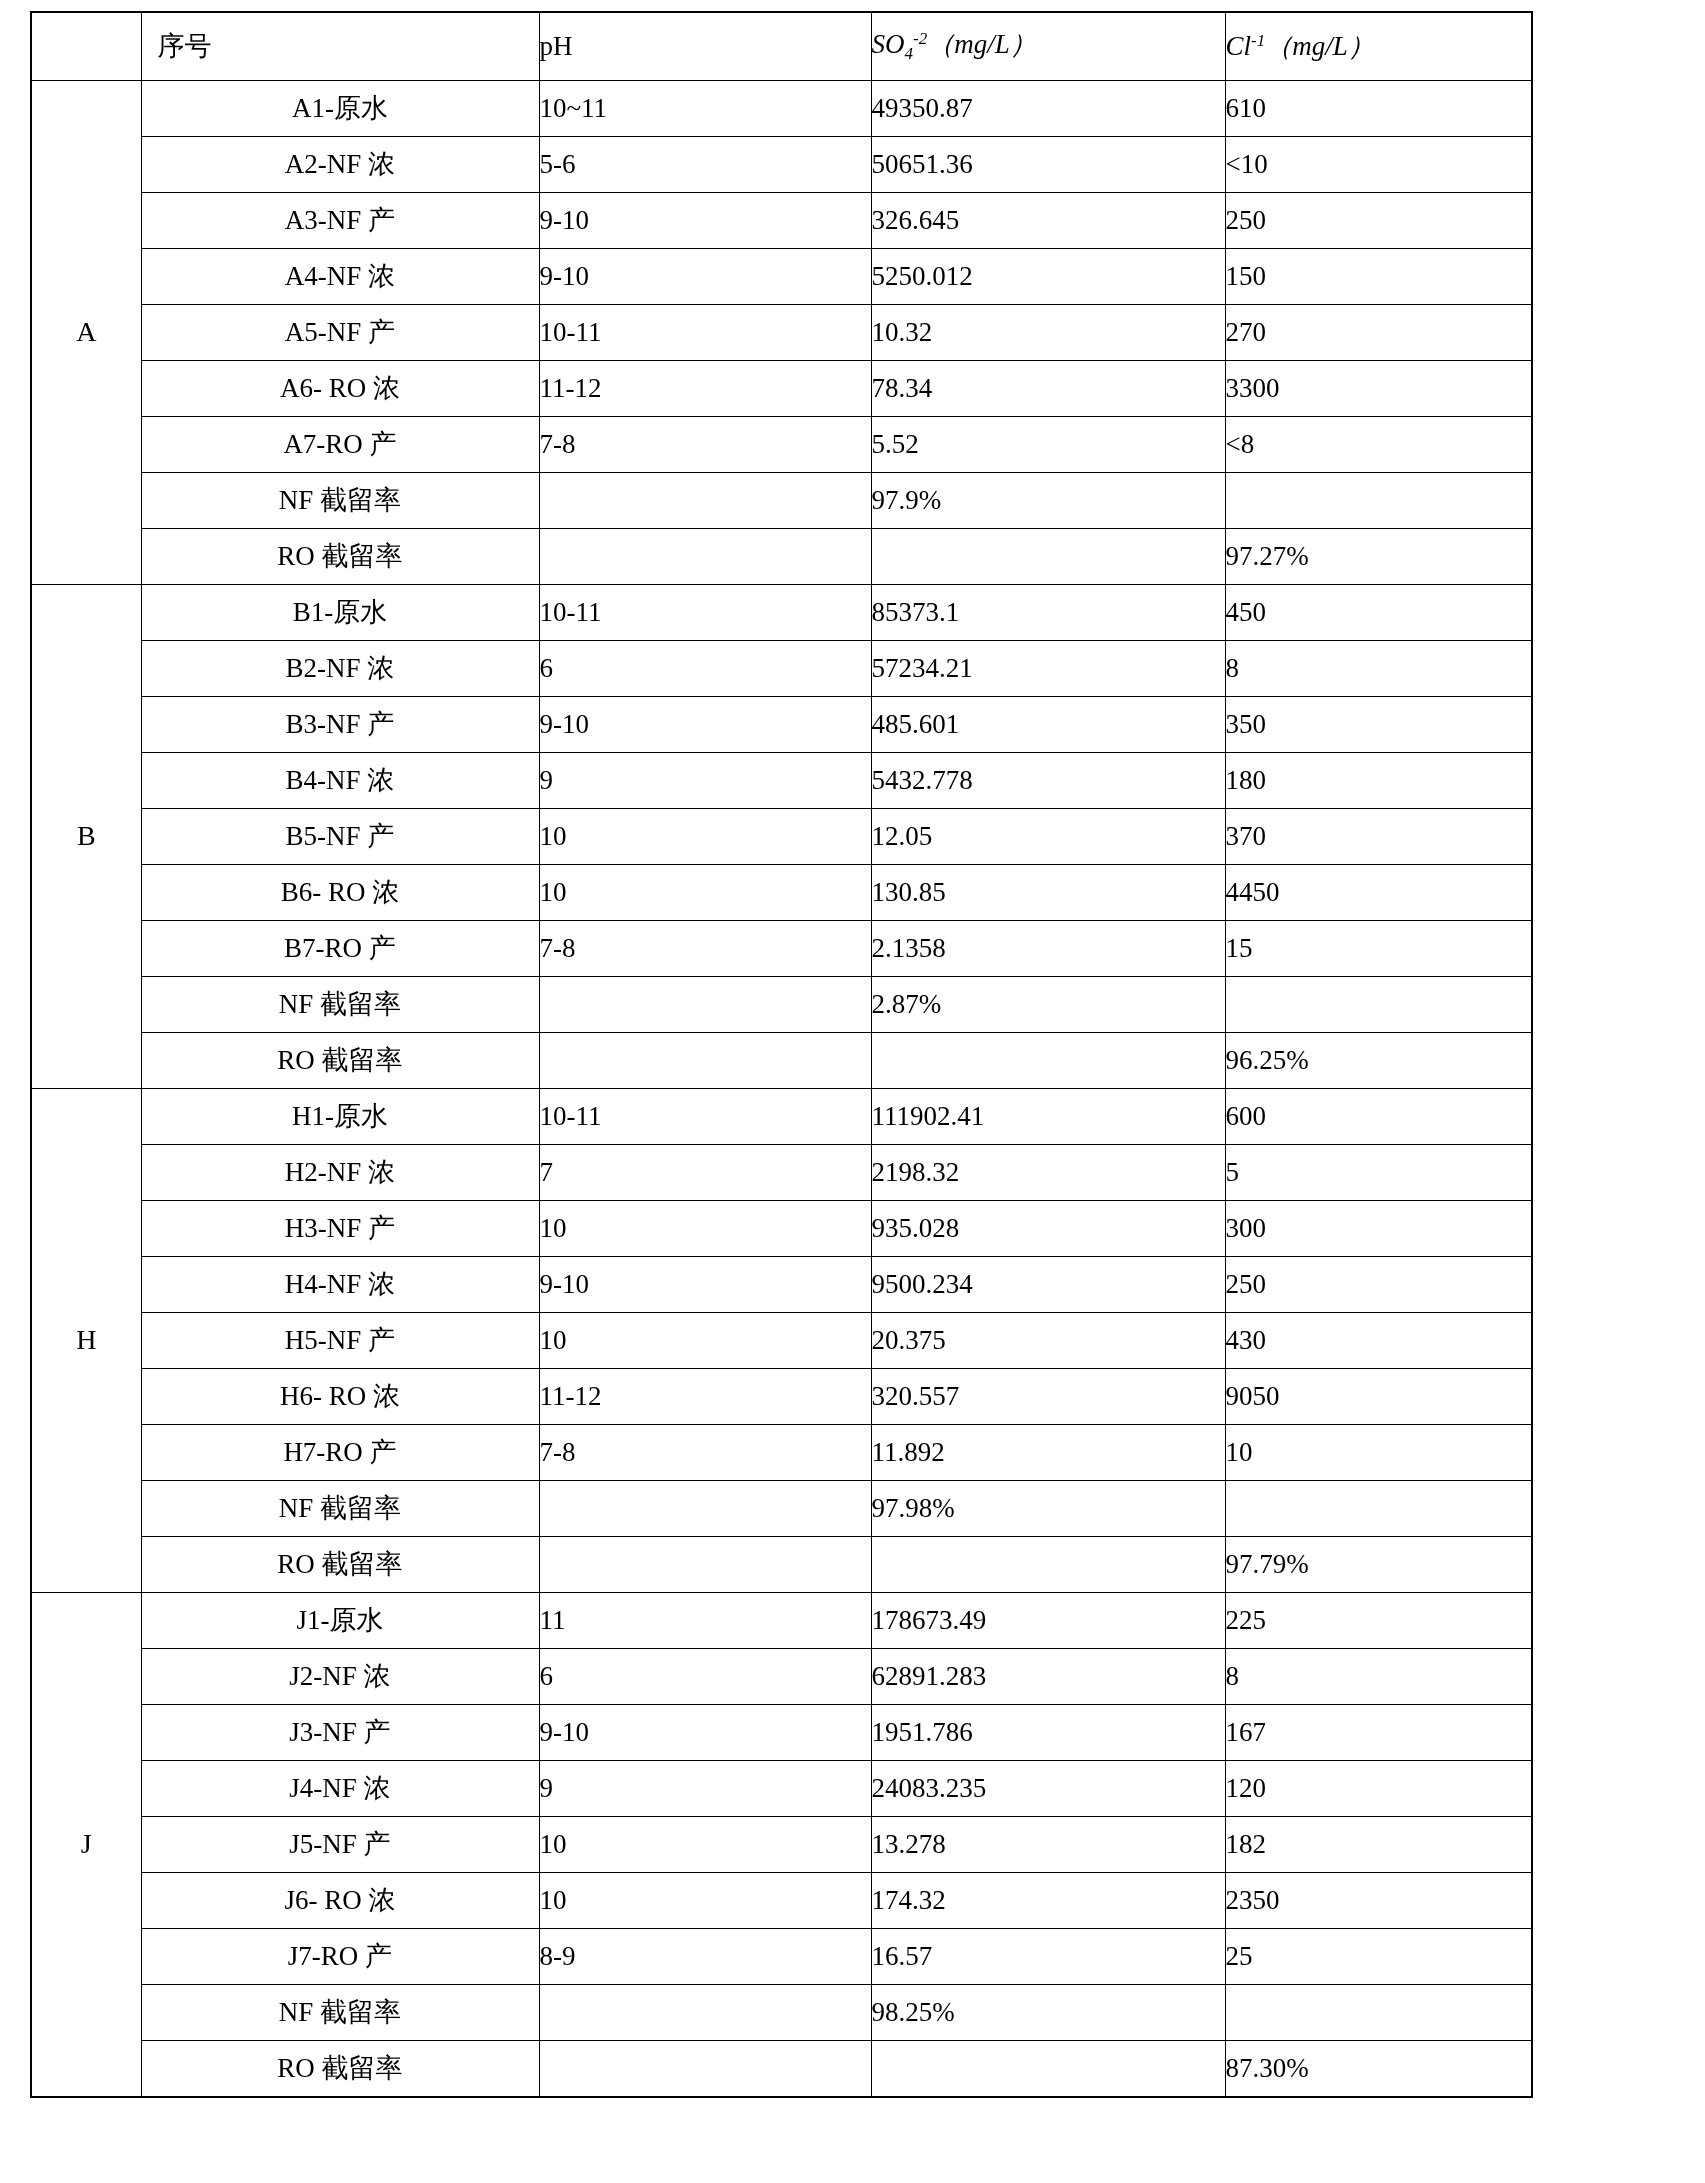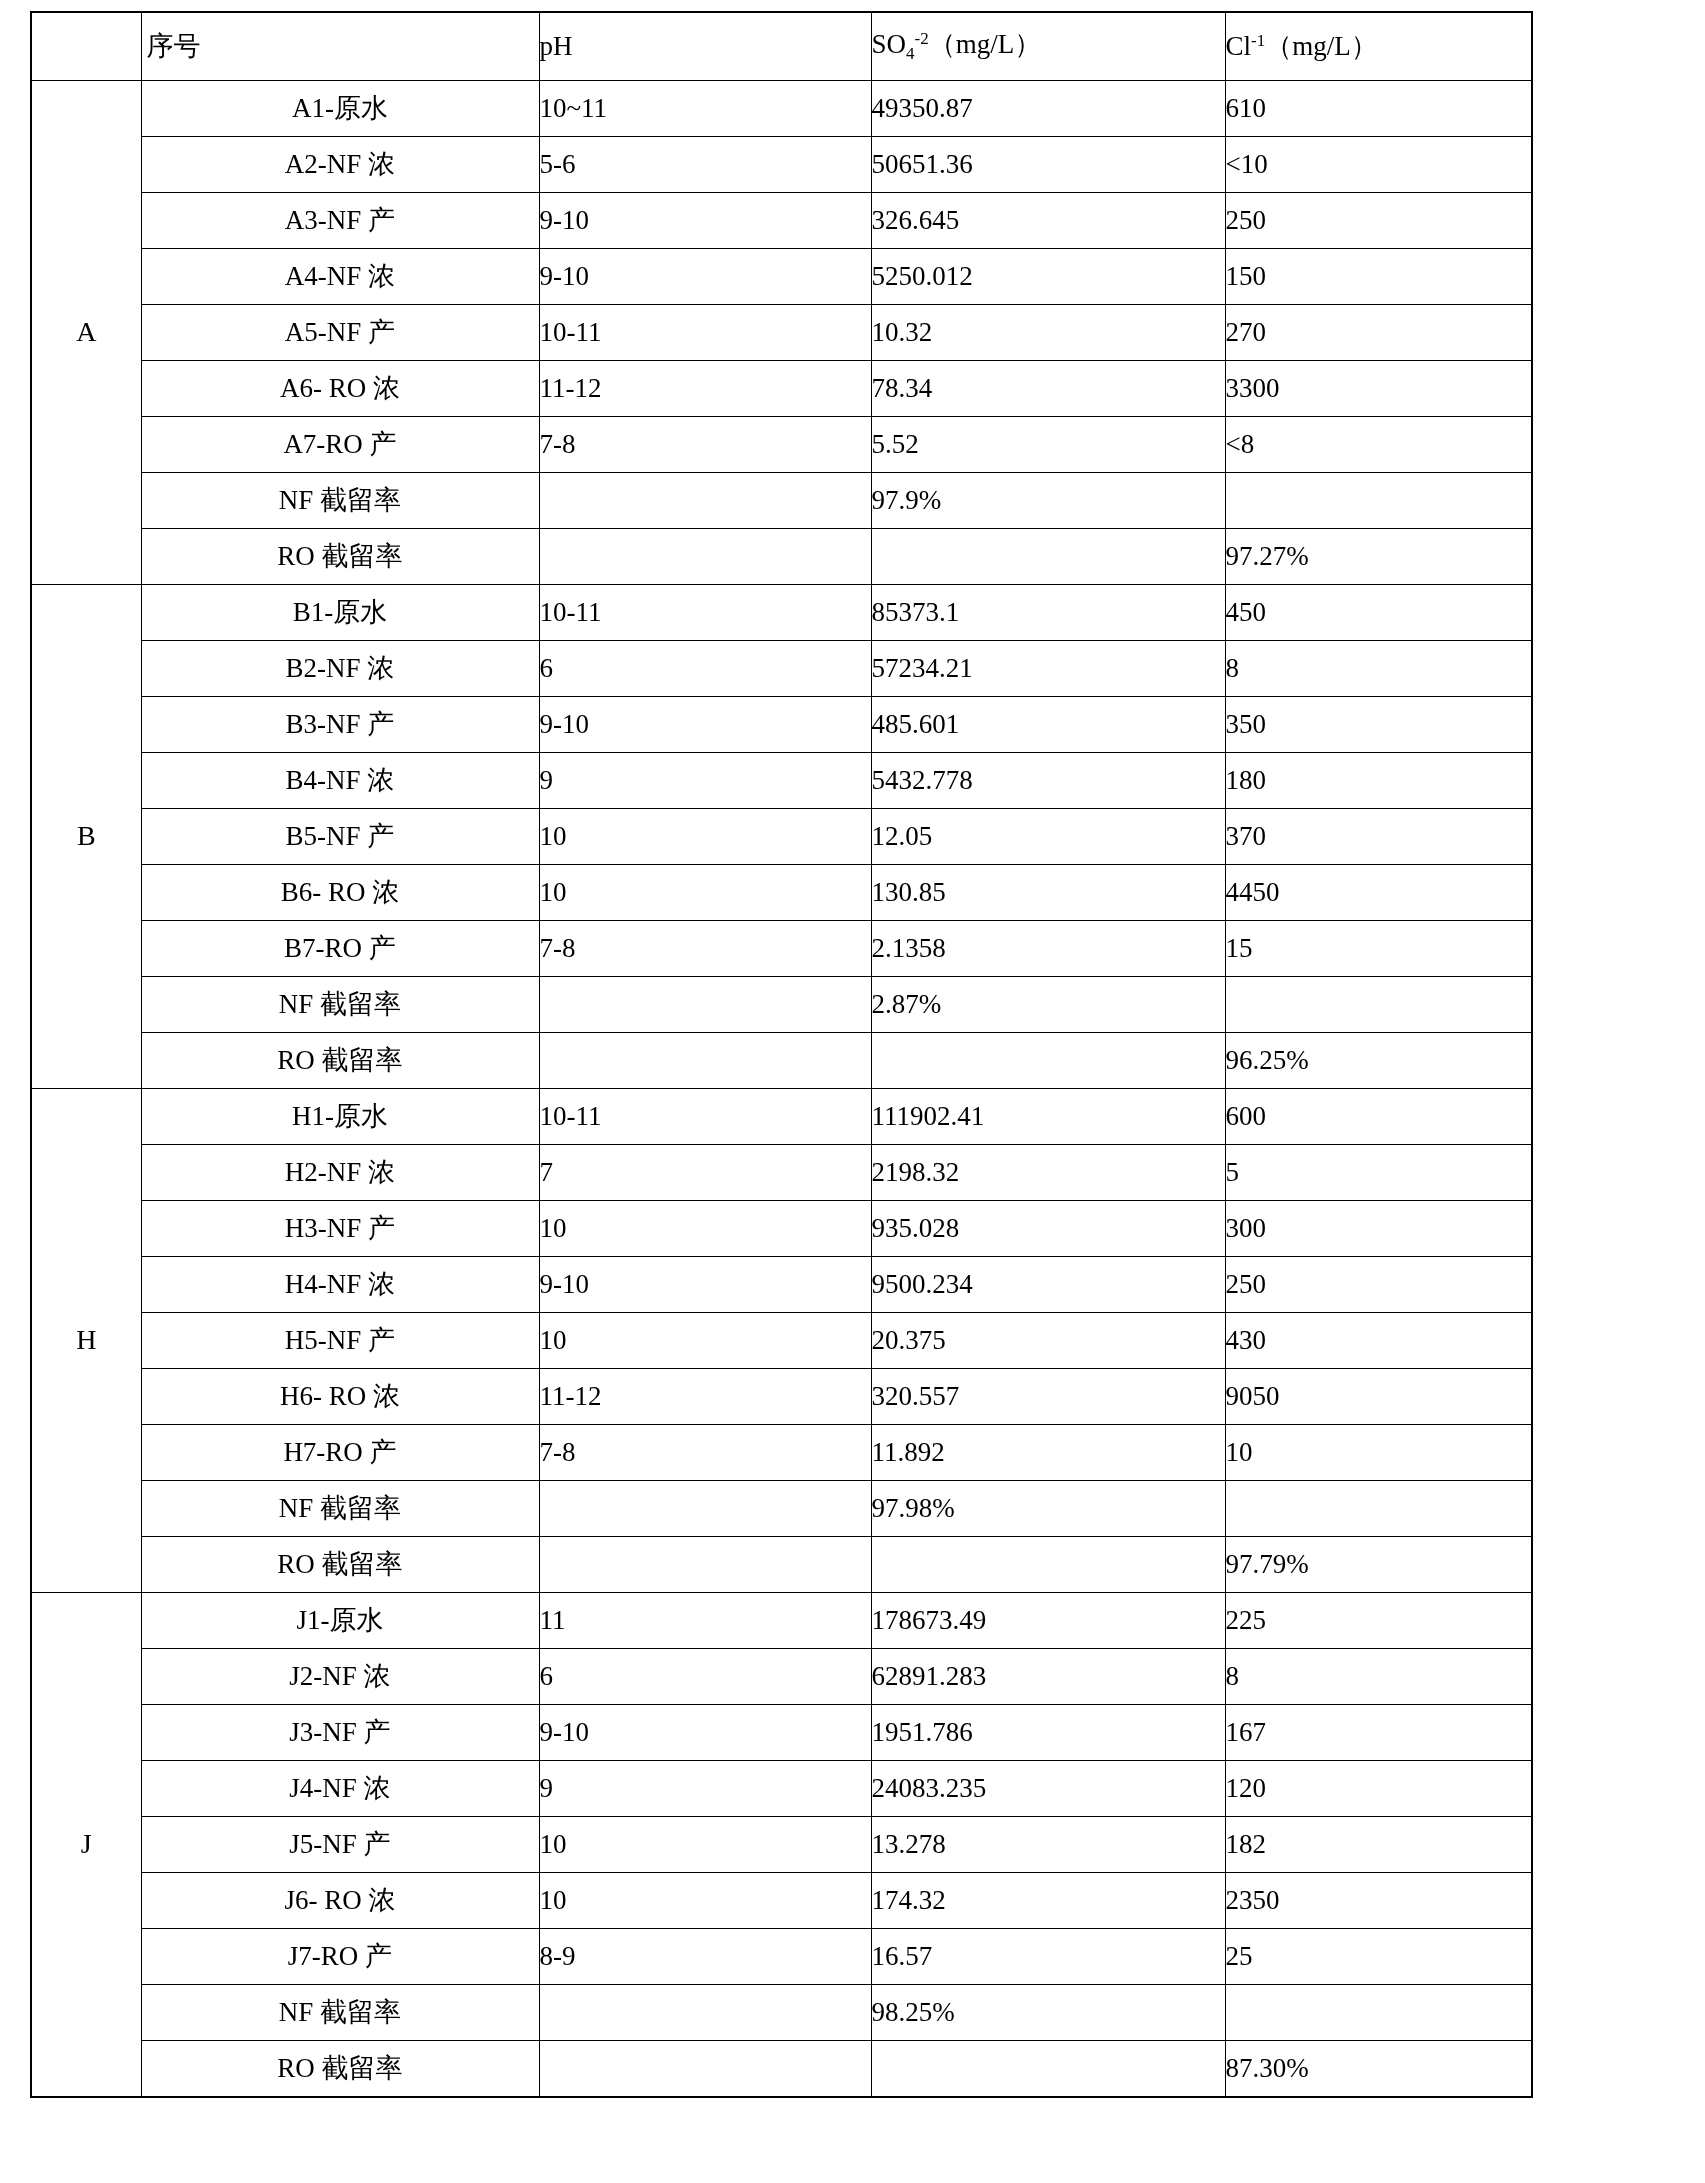--- a/index.html
+++ b/index.html
@@ -46,21 +46,21 @@
   }
   
   table.data-table { border: 2.4px solid #000; }
 
   .hdr-cell {
     height: 67px;
     text-align: left;
   }
   .hdr-cell.left-al {
     text-align: left;
-    padding-left: 5px;
+    padding-left: 16px;
   }
   .hdr-cell .sub { font-size: 17px; vertical-align: -0.35em; }
   .hdr-cell .sup { font-size: 17px; vertical-align: 0.55em; }
 
   .group-cell {
     text-align: center;
     vertical-align: middle;
     font-size: 28px;
   }
   .row-cell {
@@ -68,21 +68,21 @@
   }
   .cell-name {
     text-align: center;
     padding-left: 17px;
   }
   .cell-val {
     text-align: left;
     padding-left: 17px;
   }
   .cell-empty { }
-  .nowrap { white-space: nowrap; }
+  .nowrap { white-space: nowrap; font-style: italic; }
 </style>
 </head>
 <body>
 
 <div id="sheet">
   <table class="data-table">
     <colgroup>
       <col class="c-group">
       <col class="c-name">
       <col class="c-ph">

